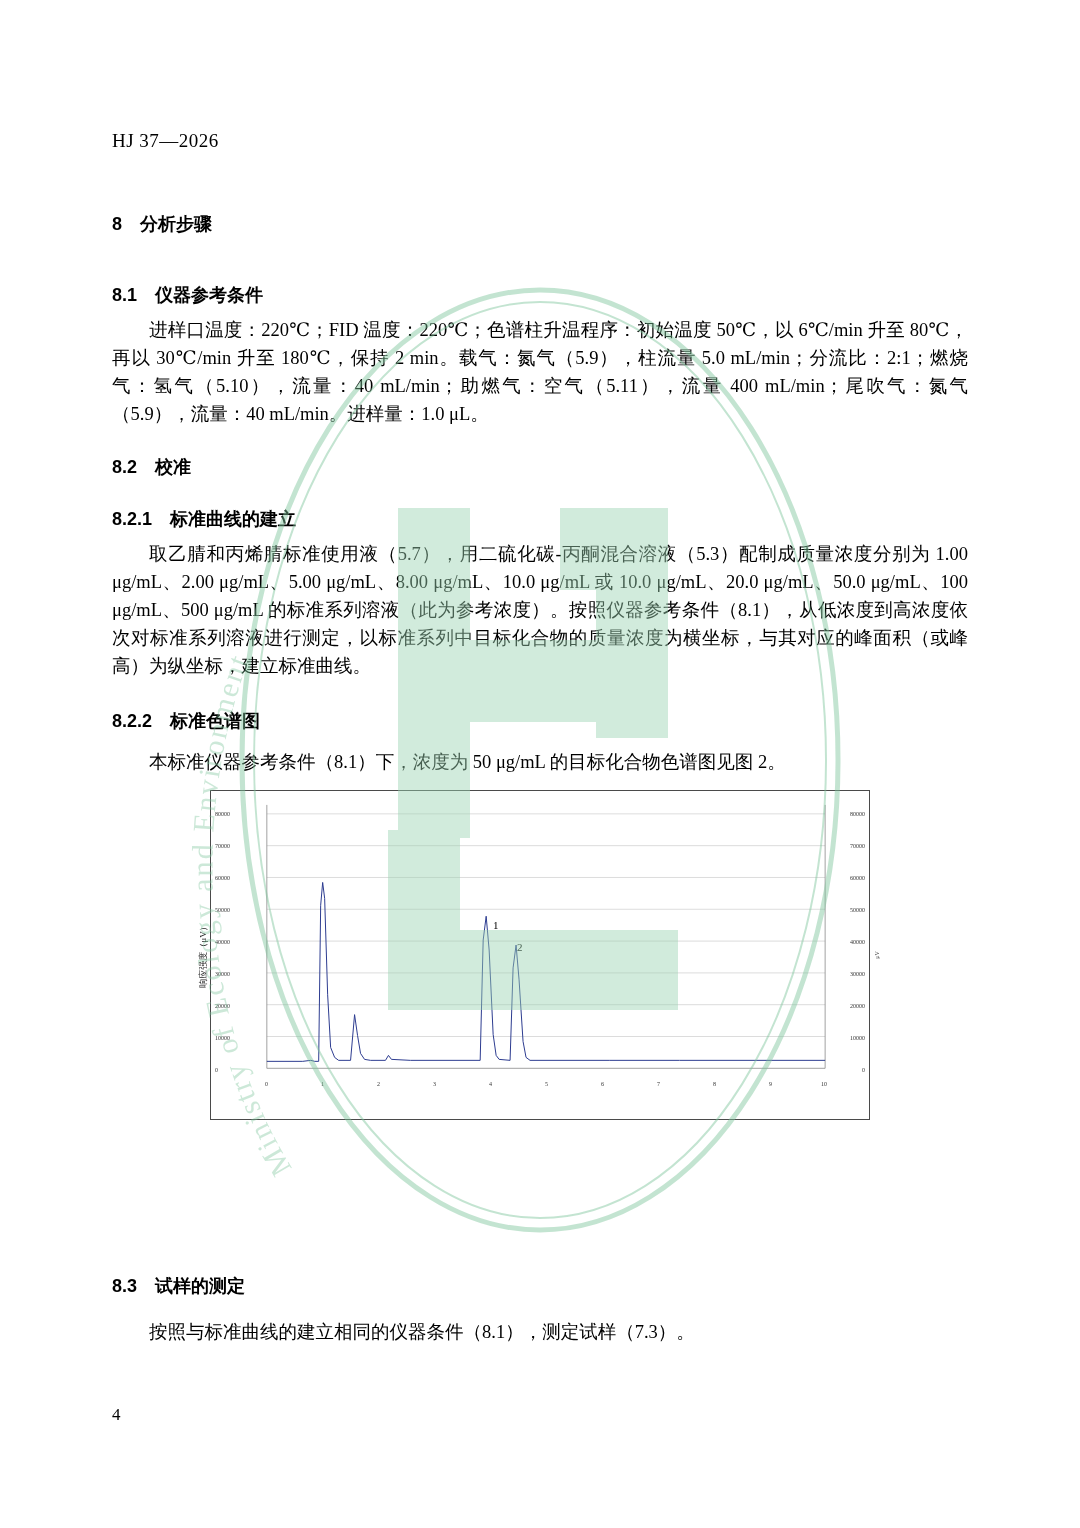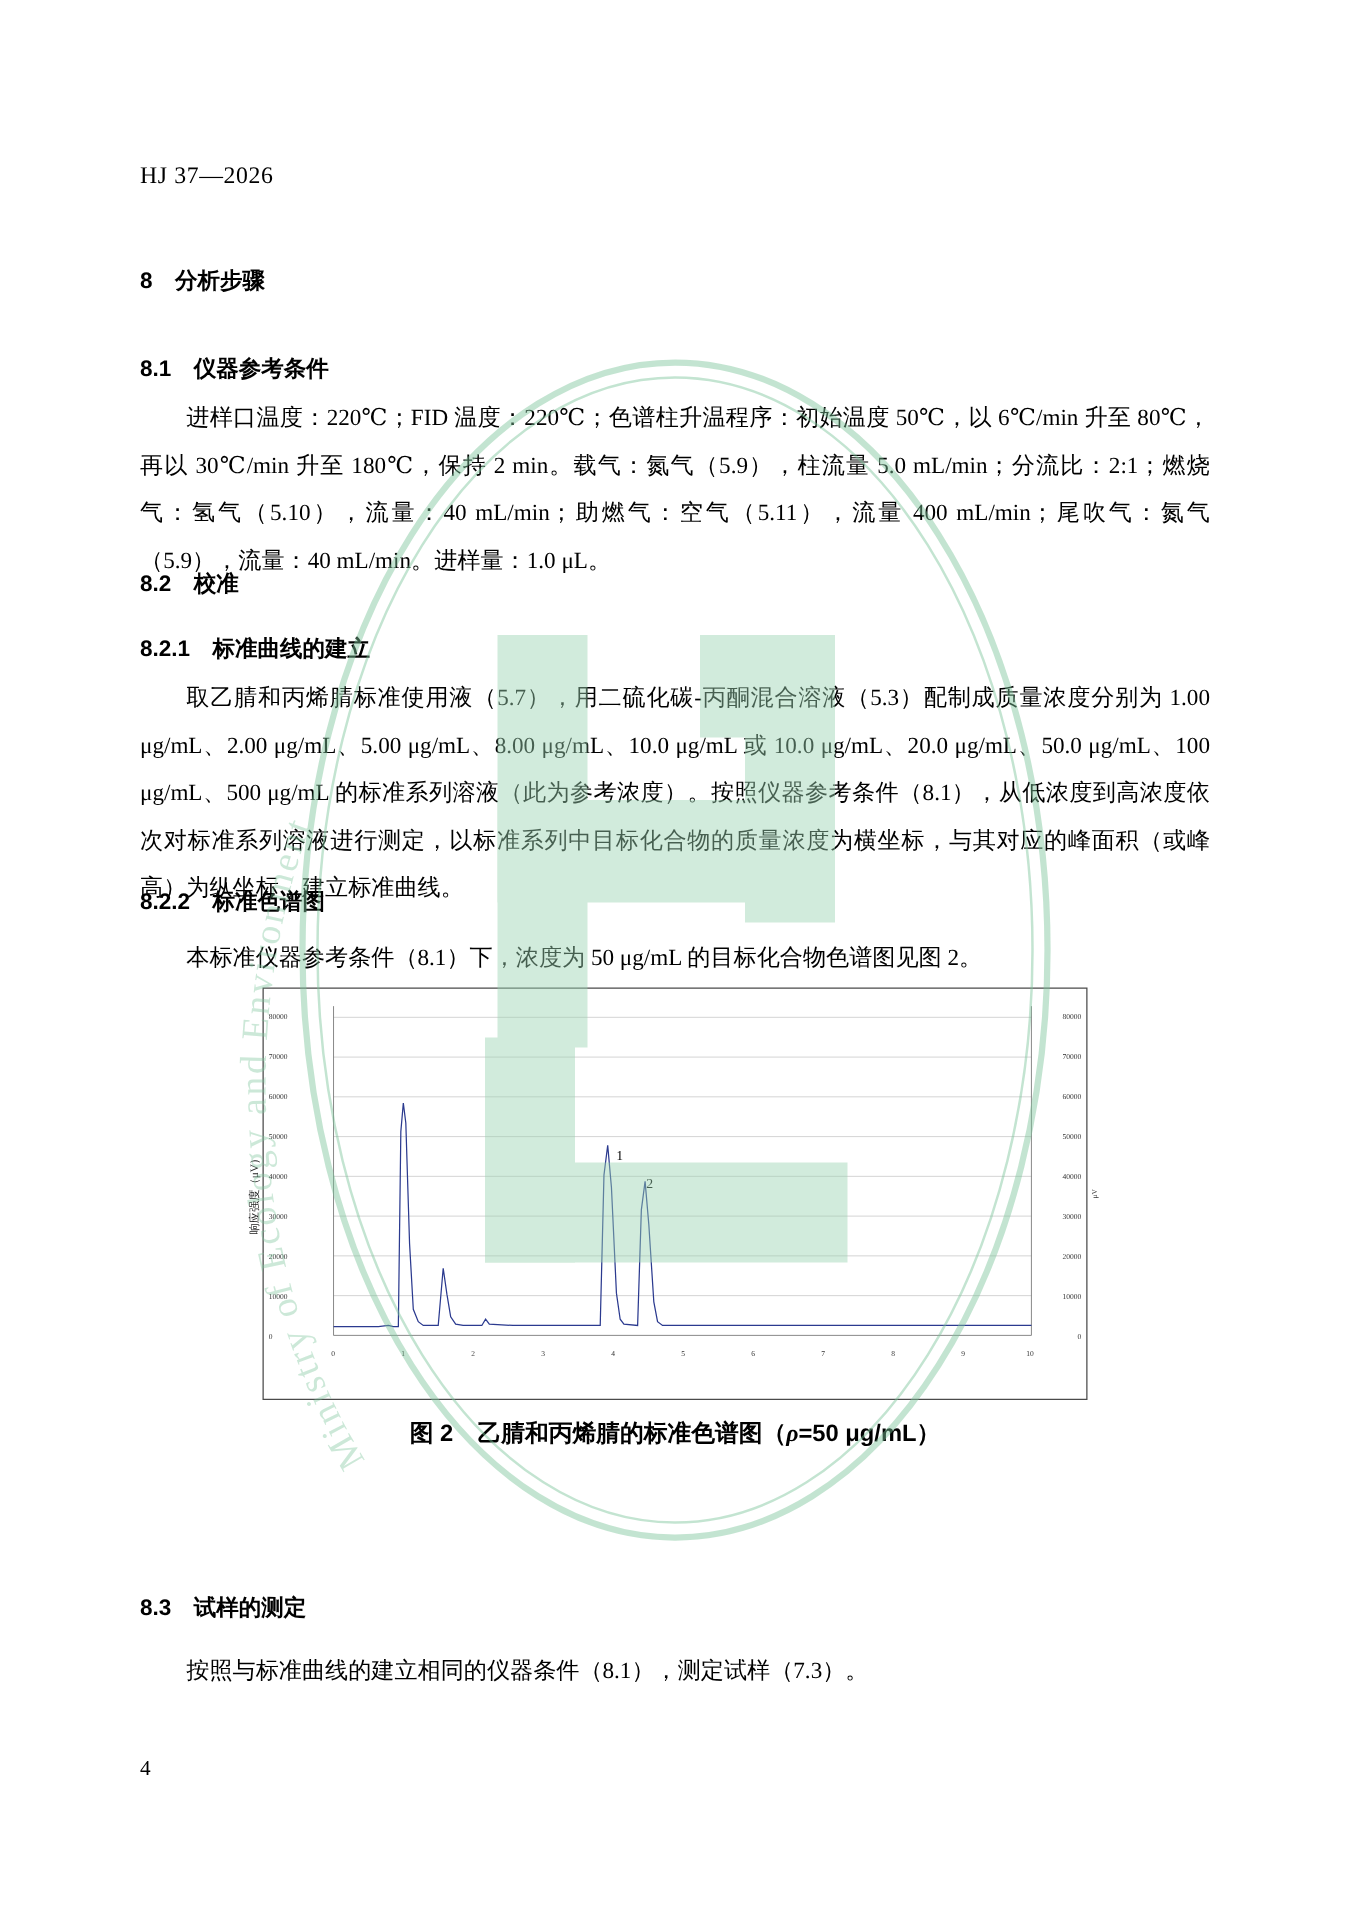--- a/index.html
+++ b/index.html
@@ -46,21 +46,21 @@
   .sec-h2-3 { position: absolute; top: 1274px; left: 0; }
 
   .sec-title .num { display: inline-block; }
   .sec-title .gap { display: inline-block; width: 18px; }
 
   .para {
     position: absolute;
     left: 0;
     width: 856px;
     font-size: 18.5px;
-    line-height: 38px;
+    line-height: 28px;
     text-align: justify;
     text-justify: inter-ideograph;
   }
   .indent { text-indent: 37px; }
 
   .p-81 { top: 316px; }
   .p-821 { top: 540px; }
   .p-822 { top: 748px; }
   .p-83 { top: 1308px; margin-top: 10px; }
 
@@ -271,24 +271,20 @@
                    L108,272 L110,115 L112,92 L114,108 L117,205 L120,258 L124,268 L128,271
                    L140,271 L144,225 L147,246 L150,264 L154,270 L160,271
                    L175,271 L178,266 L181,270 L200,271
                    L270,271 L273,150 L276,126 L279,160 L283,245 L286,266 L289,270
                    L300,271 L303,178 L306,155 L309,190 L313,252 L316,268 L320,271
                    L400,271 L470,271 L616,271" stroke="#2b3a8f" stroke-width="1" fill="none"></path>
         </svg>
       </div>
 
 
-      <div class="fig-cap">
-        <span>图 2</span>
-        <span style="display:inline-block;width:14px"></span><span>乙腈和丙烯腈的标准色谱图（</span><span class="rho">ρ</span><span>=50 μg/mL）</span>
-      </div>
     </div>
 
     <div class="sec-title sec-h2-3">
       <span class="num">8.3</span><span class="gap"></span><span>试样的测定</span>
     </div>
 
     <div class="para indent p-83">按照与标准曲线的建立相同的仪器条件（8.1），测定试样（7.3）。</div>
 
     <div class="page-num">4</div>
   </div>

